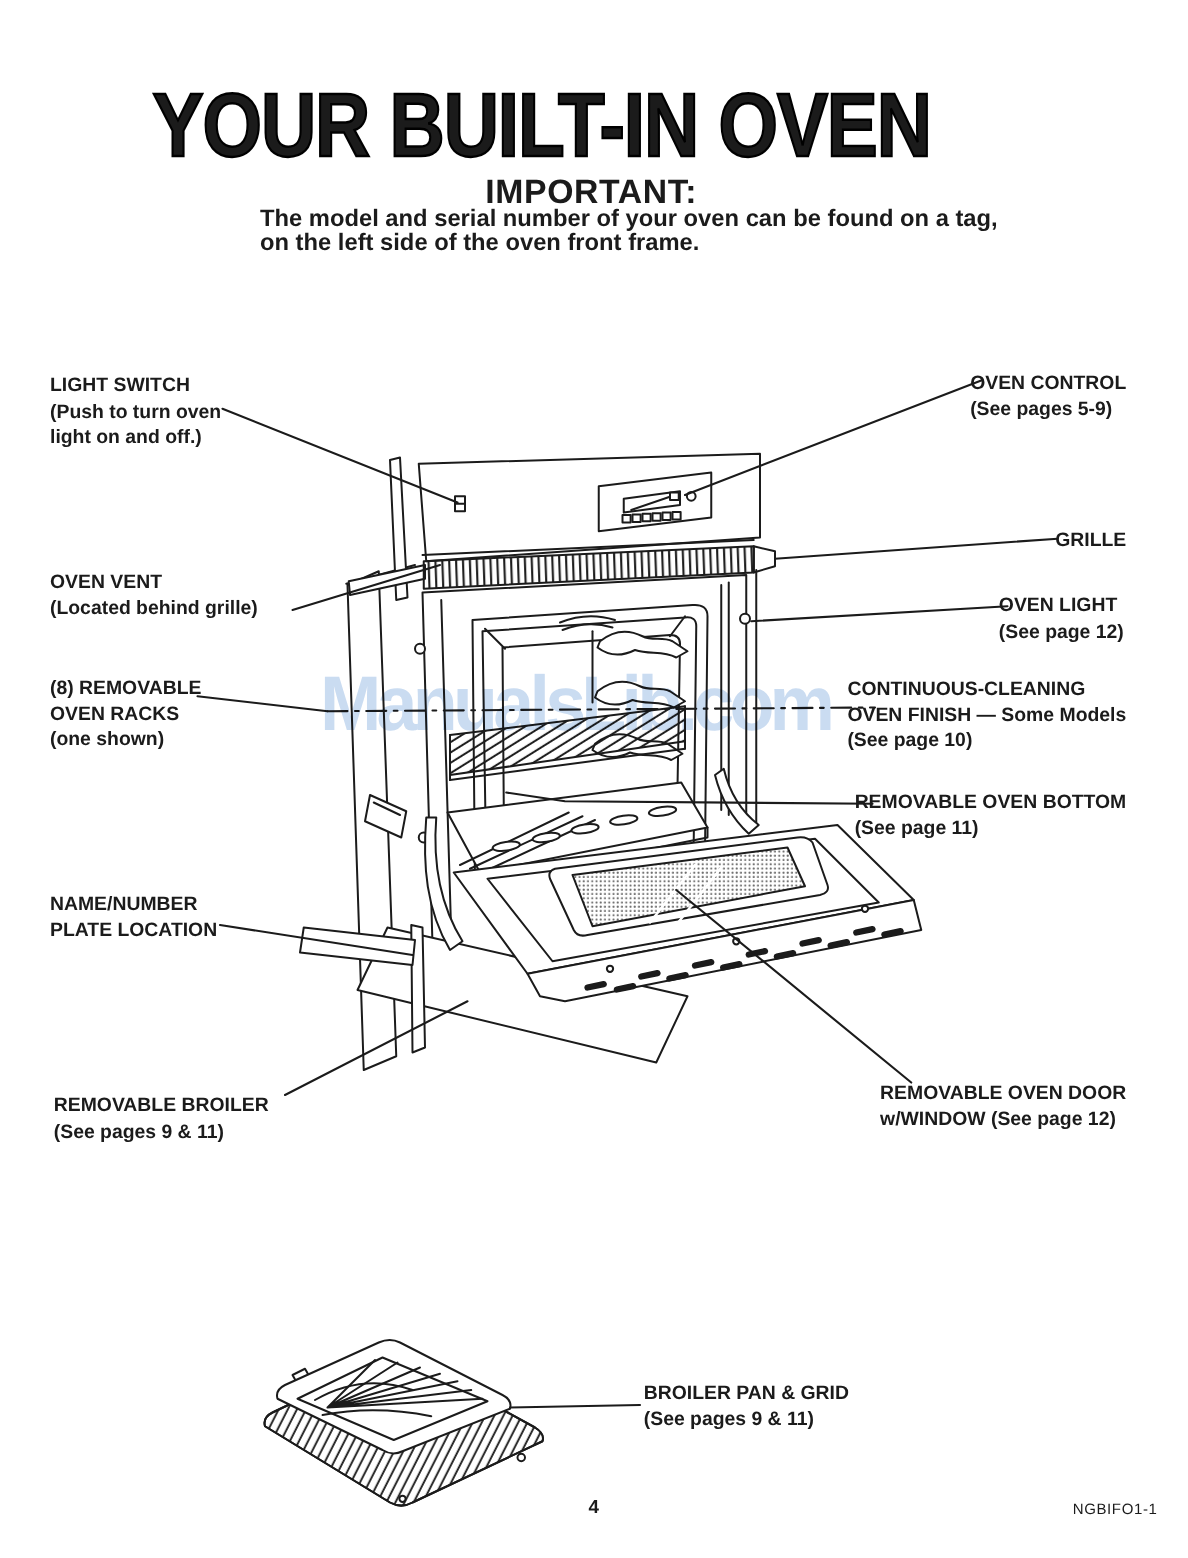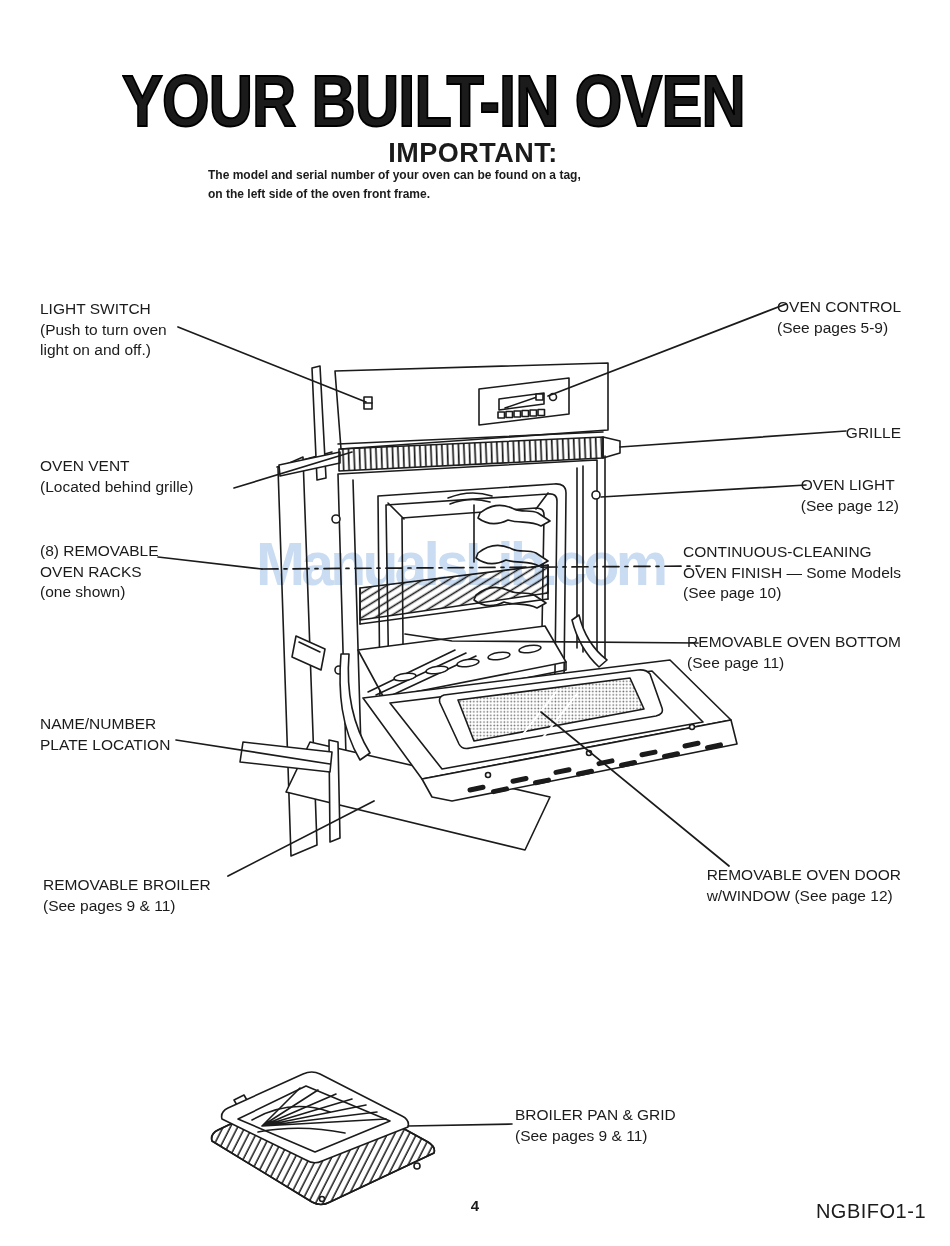--- a/index.html
+++ b/index.html
@@ -10,40 +10,40 @@
   .title{
     position:absolute;left:122px;top:64px;font-size:72px;font-weight:bold;
     letter-spacing:-1px;white-space:nowrap;transform:scaleX(.85);transform-origin:0 0;
     -webkit-text-stroke:2px #000;line-height:1.05;z-index:4;
   }
   .important{
     position:absolute;left:0;right:0;top:138px;text-align:center;
     font-size:27px;font-weight:bold;letter-spacing:.5px;z-index:4;
   }
   .intro{
-    position:absolute;left:208px;top:166px;font-size:12px;font-weight:bold;
+    position:absolute;left:208px;top:166px;font-size:19px;font-weight:bold;
     line-height:19px;z-index:4;
   }
   .lbl{
-    position:absolute;font-size:15.5px;font-weight:normal;line-height:20.5px;
+    position:absolute;font-size:15.5px;font-weight:bold;line-height:20.5px;
     white-space:nowrap;z-index:5;
   }
   .lbl span{display:block;}
   .lbl.right{text-align:left;}
   .watermark{
     position:absolute;left:256px;top:528px;font-size:62px;font-weight:bold;
     letter-spacing:-4px;white-space:nowrap;z-index:3;opacity:.6;
     mix-blend-mode:multiply;transform:scaleX(.95);transform-origin:0 0;
   }
   .footer-num{
     position:absolute;left:455px;top:1197px;width:40px;text-align:center;
     font-size:15px;font-weight:bold;z-index:4;
   }
   .footer-code{
-    position:absolute;right:20px;top:1200px;font-size:20px;letter-spacing:.5px;z-index:4;
+    position:absolute;right:20px;top:1200px;font-size:12px;letter-spacing:.5px;z-index:4;
   }
   svg.diagram{position:absolute;left:0;top:0;z-index:2;}
 </style>
 </head>
 <body>
 
 <div id="page">
 
   <div class="title">YOUR BUILT-IN OVEN</div>
   <div class="important">IMPORTANT:</div>

